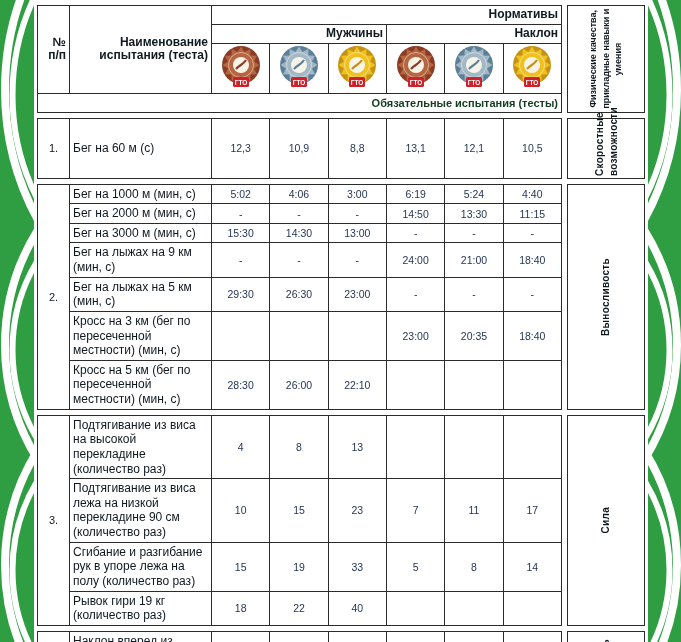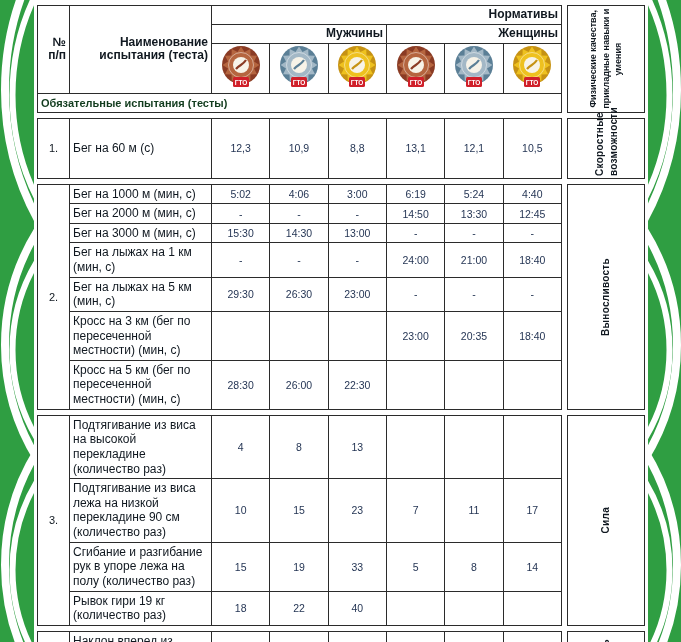--- a/index.html
+++ b/index.html
@@ -27,21 +27,21 @@
     display:grid;
     grid-template-columns:1fr 78px;
     column-gap:5px;row-gap:5px;
   }
   table.tbl{width:100%;border-collapse:collapse;table-layout:fixed;}
   .tbl td{border:1px solid var(--bd);padding:2px 3px;vertical-align:middle;}
   col.c-num{width:32px;}
   col.c-name{width:142px;}
   .hd{font-weight:bold;text-align:right;font-size:12px;color:var(--txt);padding:3px 2px;height:18px;line-height:1.15;}
   .badge-row td{height:46px;text-align:center;padding:1px;}
-  .section{font-weight:bold;text-align:left;font-size:11px;color:var(--section);height:19px;}
+  .section{font-weight:bold;text-align:right;font-size:11px;color:var(--section);height:19px;}
   .numcell{text-align:center;font-size:11px;color:var(--txt);}
   .namecell{font-size:12px;color:var(--txt);padding:3px 4px;line-height:1.22;}
   .valcell{text-align:center;font-size:10.5px;color:var(--val);}
   .group-1 td{height:60px;}
   .vlabel{position:relative;border:1px solid var(--bd);background:#fff;}
   .vlabel .inner{position:absolute;top:2px;bottom:2px;left:2px;right:2px;display:flex;align-items:center;justify-content:center;}
   .vlabel .inner span{
     writing-mode:vertical-rl;transform:rotate(180deg);
     max-height:100%;text-align:center;font-weight:bold;color:var(--txt);
   }
@@ -86,21 +86,21 @@
             <col class="c-val">
         </colgroup>
         <tbody>
           <tr>
             <td rowspan="3" class="hd">№ п/п</td>
             <td rowspan="3" class="hd">Наименование испытания (теста)</td>
             <td colspan="6" class="hd">Нормативы</td>
           </tr>
           <tr>
             <td colspan="3" class="hd">Мужчины</td>
-            <td colspan="3" class="hd">Женщины</td>
+            <td colspan="3" class="hd">Наклон</td>
           </tr>
           <tr id="badge-row" class="badge-row">
               <td class="badge-cell"><svg width="40" height="43" viewBox="0 0 40 43">
                   <circle cx="20" cy="20" r="19" fill="#8a3b24"></circle>
                   <polygon points="20.0,1.5 23.5,7.0 29.3,4.0 29.5,10.5 36.0,10.7 33.0,16.5 38.5,20.0 33.0,23.5 36.0,29.2 29.5,29.5 29.3,36.0 23.5,33.0 20.0,38.5 16.5,33.0 10.8,36.0 10.5,29.5 4.0,29.3 7.0,23.5 1.5,20.0 7.0,16.5 4.0,10.7 10.5,10.5 10.7,4.0 16.5,7.0" fill="#b5653f"></polygon>
                   <circle cx="20" cy="20" r="12.5" fill="#b5653f"></circle>
                   <circle cx="20" cy="20" r="12.5" fill="none" stroke="#ffffff" stroke-opacity="0.45"></circle>
                   <circle cx="20" cy="20" r="8" fill="#f7f3e8"></circle>
                   <path d="M15 24 C 18 20, 22 20, 25 15" stroke="#8a3b24" stroke-width="2.2" fill="none"></path>
                   <rect x="12" y="32" width="16" height="10" rx="1.5" fill="#d0202a"></rect>
@@ -220,33 +220,33 @@
               <td class="valcell">5:24</td>
               <td class="valcell">4:40</td>
             </tr>
             <tr>
               <td class="namecell">Бег на 2000 м (мин, с)</td>
               <td class="valcell">-</td>
               <td class="valcell">-</td>
               <td class="valcell">-</td>
               <td class="valcell">14:50</td>
               <td class="valcell">13:30</td>
-              <td class="valcell">12:45</td>
+              <td class="valcell">11:15</td>
             </tr>
             <tr>
               <td class="namecell">Бег на 3000 м (мин, с)</td>
               <td class="valcell">15:30</td>
               <td class="valcell">14:30</td>
               <td class="valcell">13:00</td>
               <td class="valcell">-</td>
               <td class="valcell">-</td>
               <td class="valcell">-</td>
             </tr>
             <tr>
-              <td class="namecell">Бег на лыжах на 1 км (мин, с)</td>
+              <td class="namecell">Бег на лыжах на 9 км (мин, с)</td>
               <td class="valcell">-</td>
               <td class="valcell">-</td>
               <td class="valcell">-</td>
               <td class="valcell">24:00</td>
               <td class="valcell">21:00</td>
               <td class="valcell">18:40</td>
             </tr>
             <tr>
               <td class="namecell">Бег на лыжах на 5 км (мин, с)</td>
               <td class="valcell">29:30</td>
@@ -262,21 +262,21 @@
               <td class="valcell"></td>
               <td class="valcell"></td>
               <td class="valcell">23:00</td>
               <td class="valcell">20:35</td>
               <td class="valcell">18:40</td>
             </tr>
             <tr>
               <td class="namecell">Кросс на 5 км (бег по пересеченной местности) (мин, с)</td>
               <td class="valcell">28:30</td>
               <td class="valcell">26:00</td>
-              <td class="valcell">22:30</td>
+              <td class="valcell">22:10</td>
               <td class="valcell"></td>
               <td class="valcell"></td>
               <td class="valcell"></td>
             </tr>
           </tbody>
         </table>
         <div class="vlabel q-vlabel">
           <div class="inner">
             <span>Выносливость</span>
           </div>

